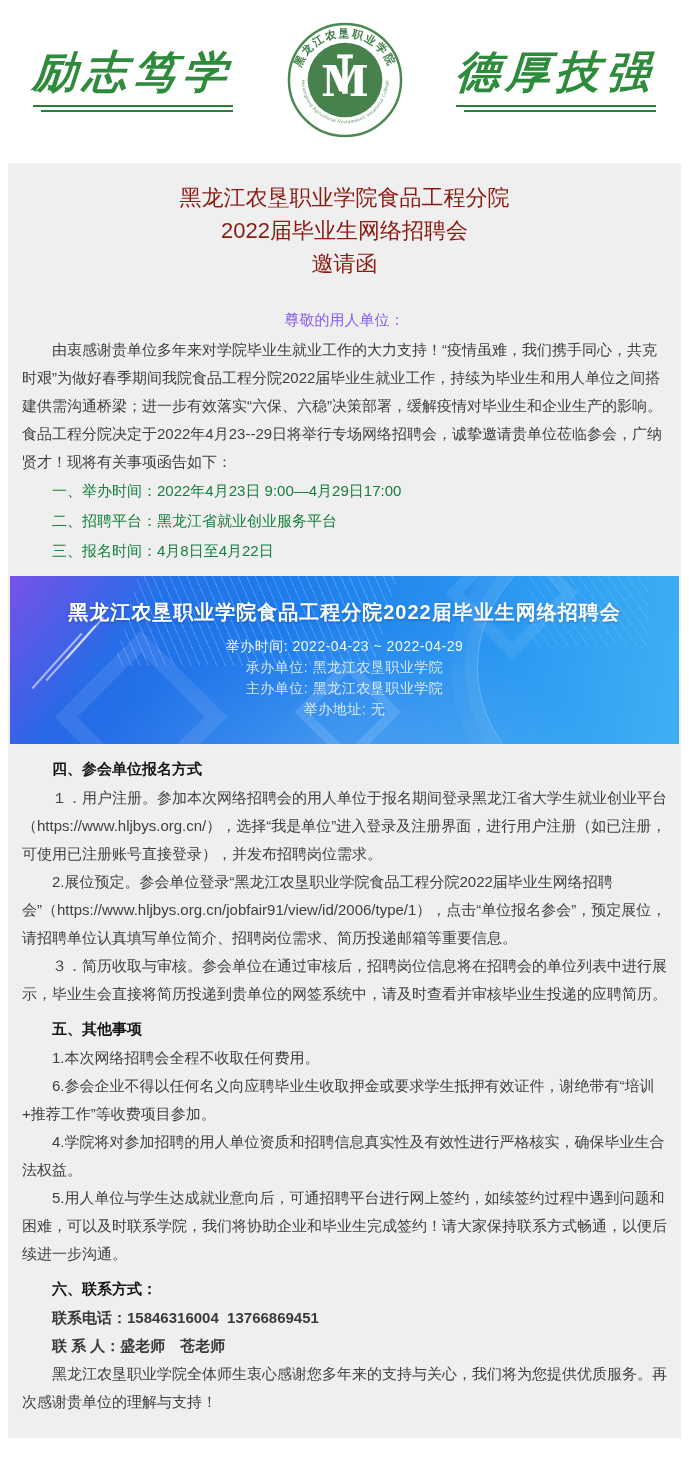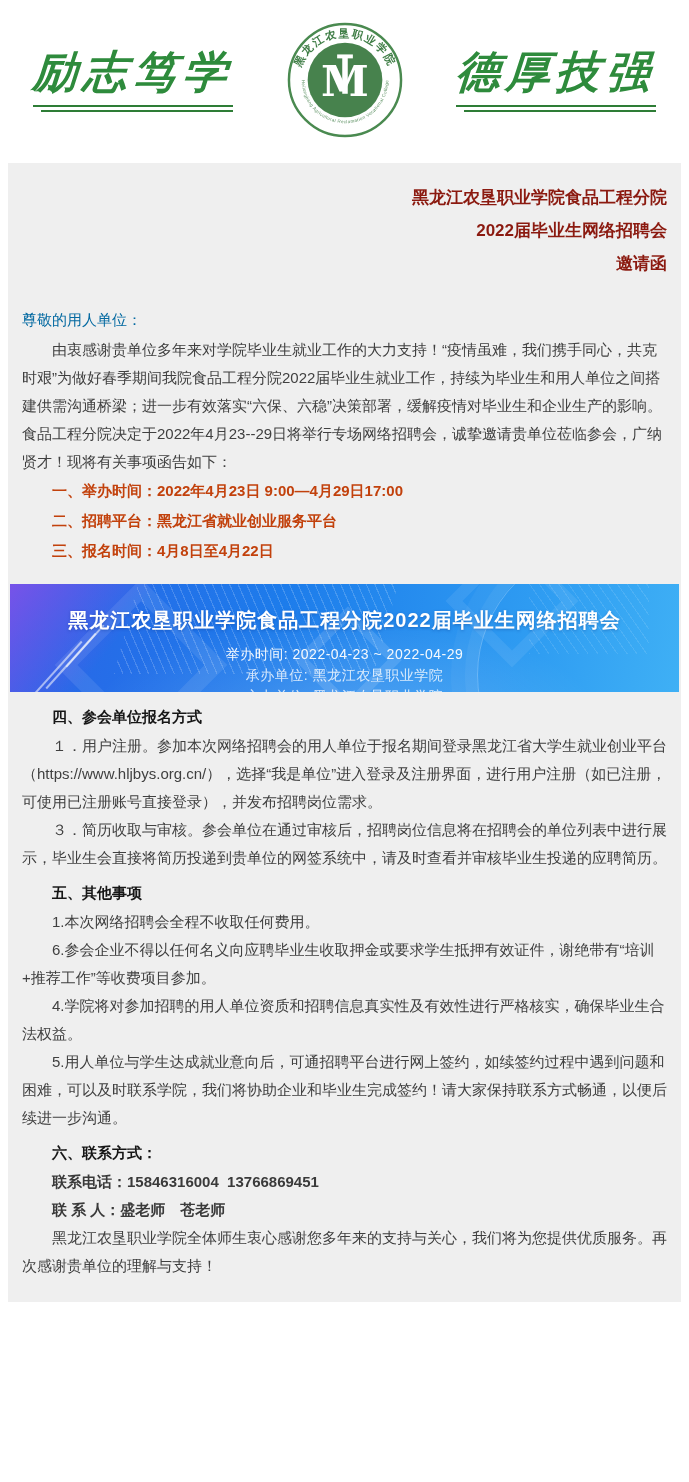--- a/index.html
+++ b/index.html
@@ -44,34 +44,34 @@
   .monogram{font-family:"DejaVu Serif","Liberation Serif",serif;font-weight:700;font-size:44px;fill:#ffffff;}
   
   .card{
     margin:3px 8px 0 8px;
     background:#efefef;
     padding:14px 14px 22px 14px;
     box-sizing:border-box;
     font-size:15px;
     line-height:28px;
   }
-  .doc-title{ text-align:right; color:#8b1a10; font-weight:700; font-size:17px; line-height:33px; margin:4px 0 26px 0;}
+  .doc-title{ text-align:center; color:#8b1a10; font-weight:400; font-size:22px; line-height:33px; margin:4px 0 26px 0;}
   .doc-title div{white-space:nowrap;}
   p{margin:0;}
   .para{ text-indent:2em; color:#404040;}
-  .salutation{color:#0369a1; margin-bottom:2px;}
-  .key-item{ margin-left:2em; font-weight:700; color:#c2410c; line-height:30px;}
+  .salutation{color:#8b5cf6; margin-bottom:2px;text-align:center;}
+  .key-item{ margin-left:2em; font-weight:400; color:#15803d; line-height:30px;}
   .sec-heading{ margin-left:2em; font-weight:700; color:#161616; line-height:30px; margin-top:6px;}
   .prewrap{white-space:pre-wrap;}
   .contact-line{ margin-left:2em; color:#3a3a3a;font-weight:bold;}
   
   .banner{
     position:relative;
-    height:108px;
-    margin:18px -12px 10px -12px;
+    height:168px;
+    margin:10px -12px 10px -12px;
     overflow:hidden;
     background:
       linear-gradient(128deg, rgba(123,82,233,0.95) 0%, rgba(123,82,233,0) 20%),
       radial-gradient(ellipse at 50% 135%, rgba(255,255,255,0.22), rgba(255,255,255,0) 55%),
       linear-gradient(100deg,#2b63e6 0%, #1d7ceb 40%, #2f9df2 78%, #3fb0f5 100%);
   }
   .banner .hatch{
     position:absolute; top:-30px; left:120px; width:260px; height:120px;
     background:repeating-linear-gradient(55deg, rgba(255,255,255,0.35) 0 1px, transparent 1px 7px);
     transform:skewX(-15deg); opacity:.5;
@@ -163,20 +163,21 @@
       <div class="banner-title">黑龙江农垦职业学院食品工程分院2022届毕业生网络招聘会</div>
       <div class="banner-line">举办时间: 2022-04-23 ~ 2022-04-29</div>
       <div class="banner-line dim">承办单位: 黑龙江农垦职业学院</div>
       <div class="banner-line dim">主办单位: 黑龙江农垦职业学院</div>
       <div class="banner-line dim">举办地址: 无</div>
     </div>
   </div>
 
   <p class="sec-heading">四、参会单位报名方式</p>
   <p class="para">１．用户注册。参加本次网络招聘会的用人单位于报名期间登录黑龙江省大学生就业创业平台（https://www.hljbys.org.cn/），选择“我是单位”进入登录及注册界面，进行用户注册（如已注册，可使用已注册账号直接登录），并发布招聘岗位需求。</p>
+  <p class="para">2.展位预定。参会单位登录“黑龙江农垦职业学院食品工程分院2022届毕业生网络招聘会”（https://www.hljbys.org.cn/jobfair91/view/id/2006/type/1），点击“单位报名参会”，预定展位，请招聘单位认真填写单位简介、招聘岗位需求、简历投递邮箱等重要信息。</p>
   <p class="para">３．简历收取与审核。参会单位在通过审核后，招聘岗位信息将在招聘会的单位列表中进行展示，毕业生会直接将简历投递到贵单位的网签系统中，请及时查看并审核毕业生投递的应聘简历。</p>
 
   <p class="sec-heading">五、其他事项</p>
   <p class="para">1.本次网络招聘会全程不收取任何费用。</p>
   <p class="para">6.参会企业不得以任何名义向应聘毕业生收取押金或要求学生抵押有效证件，谢绝带有“培训+推荐工作”等收费项目参加。</p>
   <p class="para">4.学院将对参加招聘的用人单位资质和招聘信息真实性及有效性进行严格核实，确保毕业生合法权益。</p>
   <p class="para">5.用人单位与学生达成就业意向后，可通招聘平台进行网上签约，如续签约过程中遇到问题和困难，可以及时联系学院，我们将协助企业和毕业生完成签约！请大家保持联系方式畅通，以便后续进一步沟通。</p>
 
   <p class="sec-heading">六、联系方式：</p>
   <p class="contact-line prewrap">联系电话：15846316004  13766869451</p>

